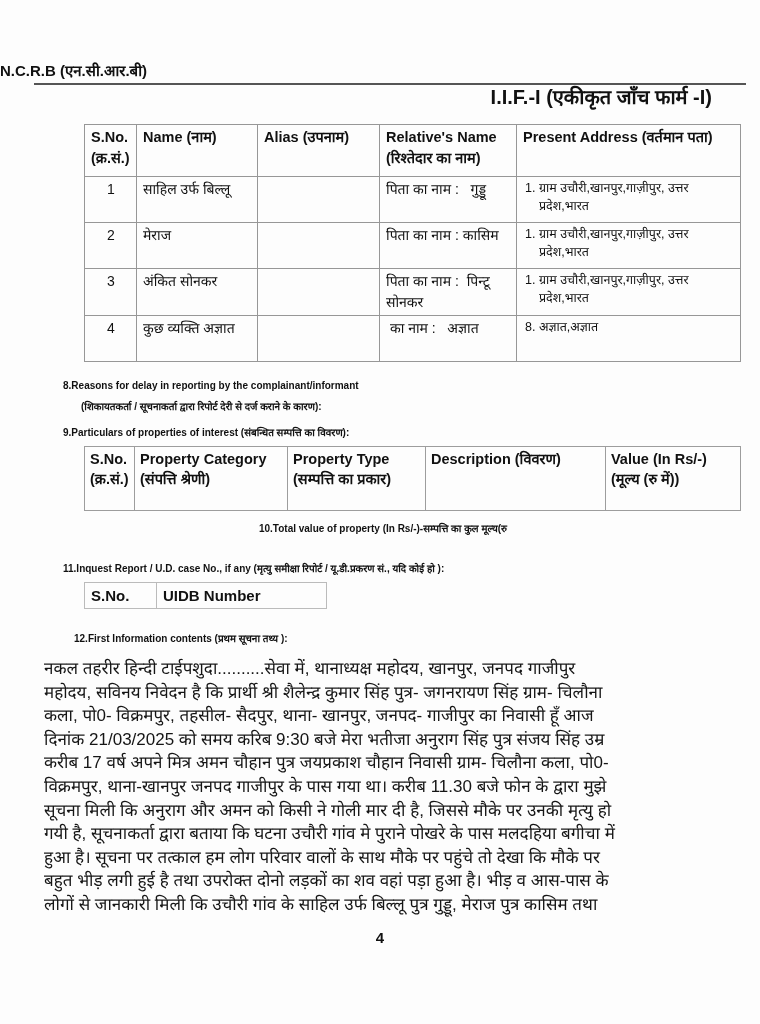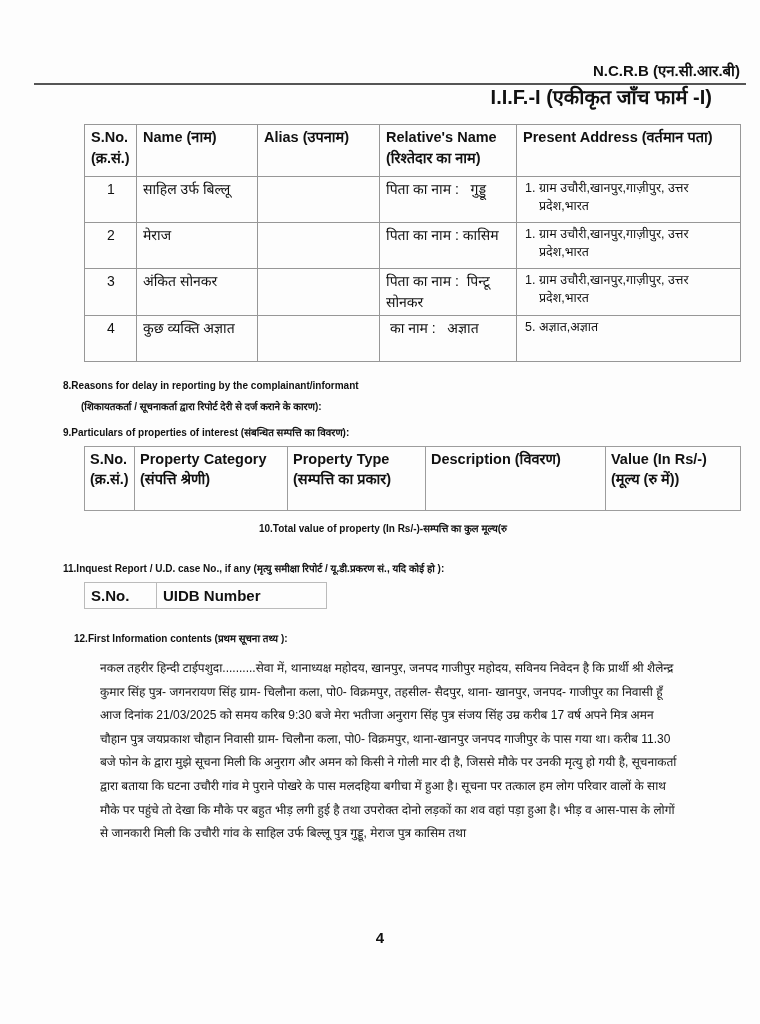--- a/index.html
+++ b/index.html
@@ -9,21 +9,21 @@
     background: #fdfdfd;
     color: #111;
     font-family: "Liberation Sans", "DejaVu Sans", sans-serif;
     position: relative;
     overflow: hidden;
     margin: 0 auto;
   }
   
   .top-header { padding-top: 62px; }
   .org-title {
-    text-align: right; padding-right: 20px;
+    padding-right: 20px;
     font-weight: bold; font-size: 15px; line-height: 18px;
   }
   .header-divider {
     margin: 3px 14px 0 34px;
     border-bottom: 2px solid #555;
   }
   .form-title {
     text-align: right; padding-right: 48px;
     font-weight: bold; font-size: 20px; line-height: 21px; margin-top: 2px;
   }
@@ -62,23 +62,23 @@
   
   .uidb-table { margin: 3px 0 0 84px; width: 242px; }
   .uidb-table td {
     border: 1px solid #bbb;
     padding: 2px 6px;
     font-weight: bold; font-size: 15px; line-height: 20px;
     height: 26px; vertical-align: middle;
   }
   
   .fir-text {
-    margin: 8px 0 0 100px;
+    margin: 8px 0 0 44px;
     width: 580px;
-    font-size: 12px;
+    font-size: 17px;
     line-height: 23.6px;
     color: #151515;
     text-align: left;
   }
   
   .page-footer {
     position: absolute; top: 929px; left: 0; width: 100%;
     text-align: center; font-weight: bold; font-size: 15px;
   }
 </style>
@@ -130,21 +130,21 @@
         <td>अंकित सोनकर</td>
         <td></td>
         <td class="rel-cell">पिता का नाम :  पिन्टू सोनकर</td>
         <td class="addr-cell">1. ग्राम उचौरी,खानपुर,गाज़ीपुर, उत्तर प्रदेश,भारत</td>
       </tr>
       <tr>
         <td class="cell-center">4</td>
         <td>कुछ व्यक्ति अज्ञात</td>
         <td></td>
         <td class="rel-cell"> का नाम :   अज्ञात</td>
-        <td class="addr-cell">5. अज्ञात,अज्ञात</td>
+        <td class="addr-cell">8. अज्ञात,अज्ञात</td>
       </tr>
     </tbody>
   </table>
 
   <div class="sec sec8">
     <span>8.</span><span>Reasons for delay in reporting by the complainant/informant</span>
     <span class="sub-line">(शिकायतकर्ता / सूचनाकर्ता द्वारा रिपोर्ट देरी से दर्ज कराने के कारण):</span>
   </div>
 
   <div class="sec sec9">

